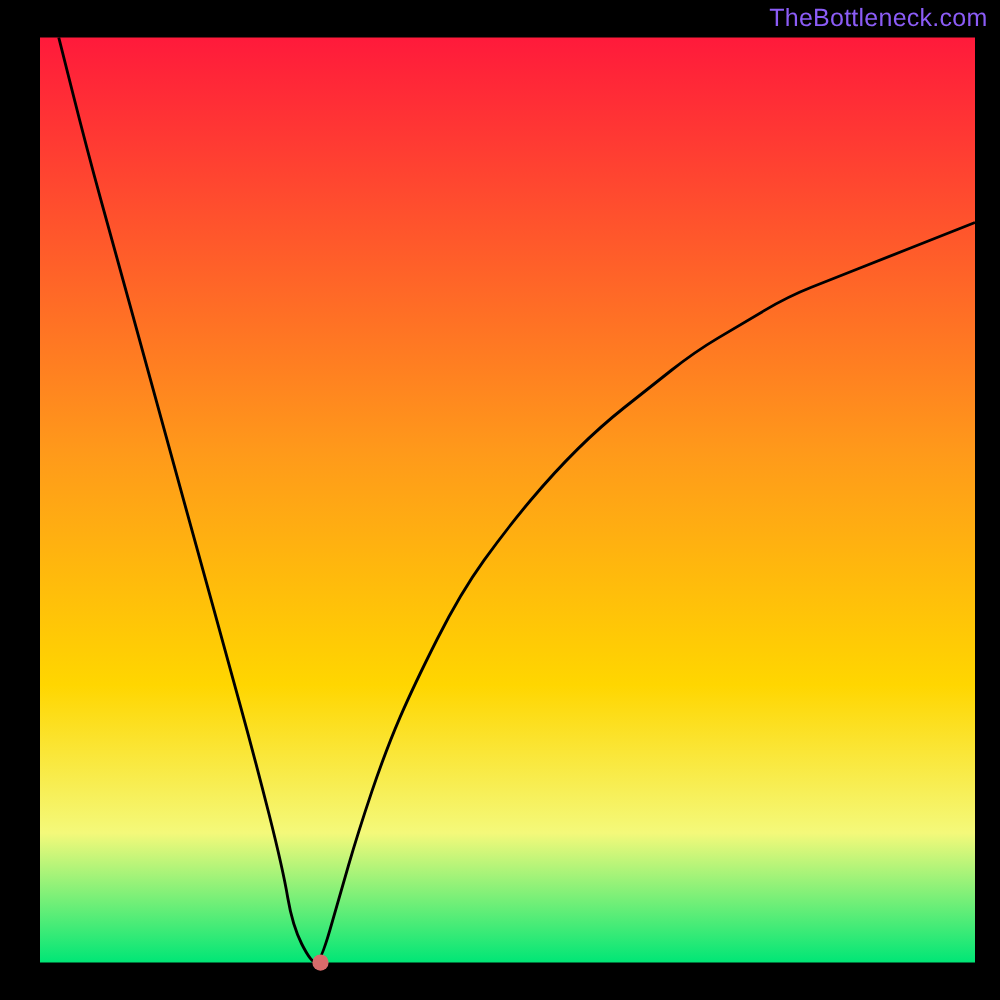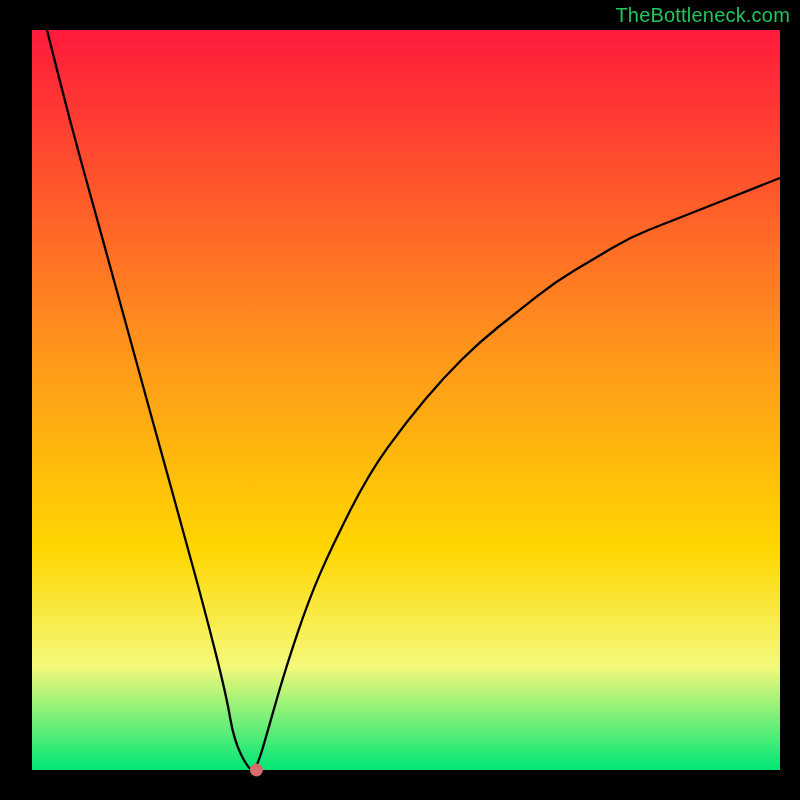--- a/index.html
+++ b/index.html
@@ -14,21 +14,21 @@
   .frame {
     position: relative;
     width: 800px;
     height: 800px;
     box-sizing: border-box;
   }
   .watermark {
     position: absolute;
     top: 4px;
     right: 10px;
-    color: #22c55e;
+    color: #8b5cf6;
     font-size: 20px;
     font-family: Arial, Helvetica, sans-serif;
     letter-spacing: 0.2px;
     z-index: 10;
   }
   svg.plot {
     position: absolute;
     left: 0;
     top: 0;
     width: 800px;

